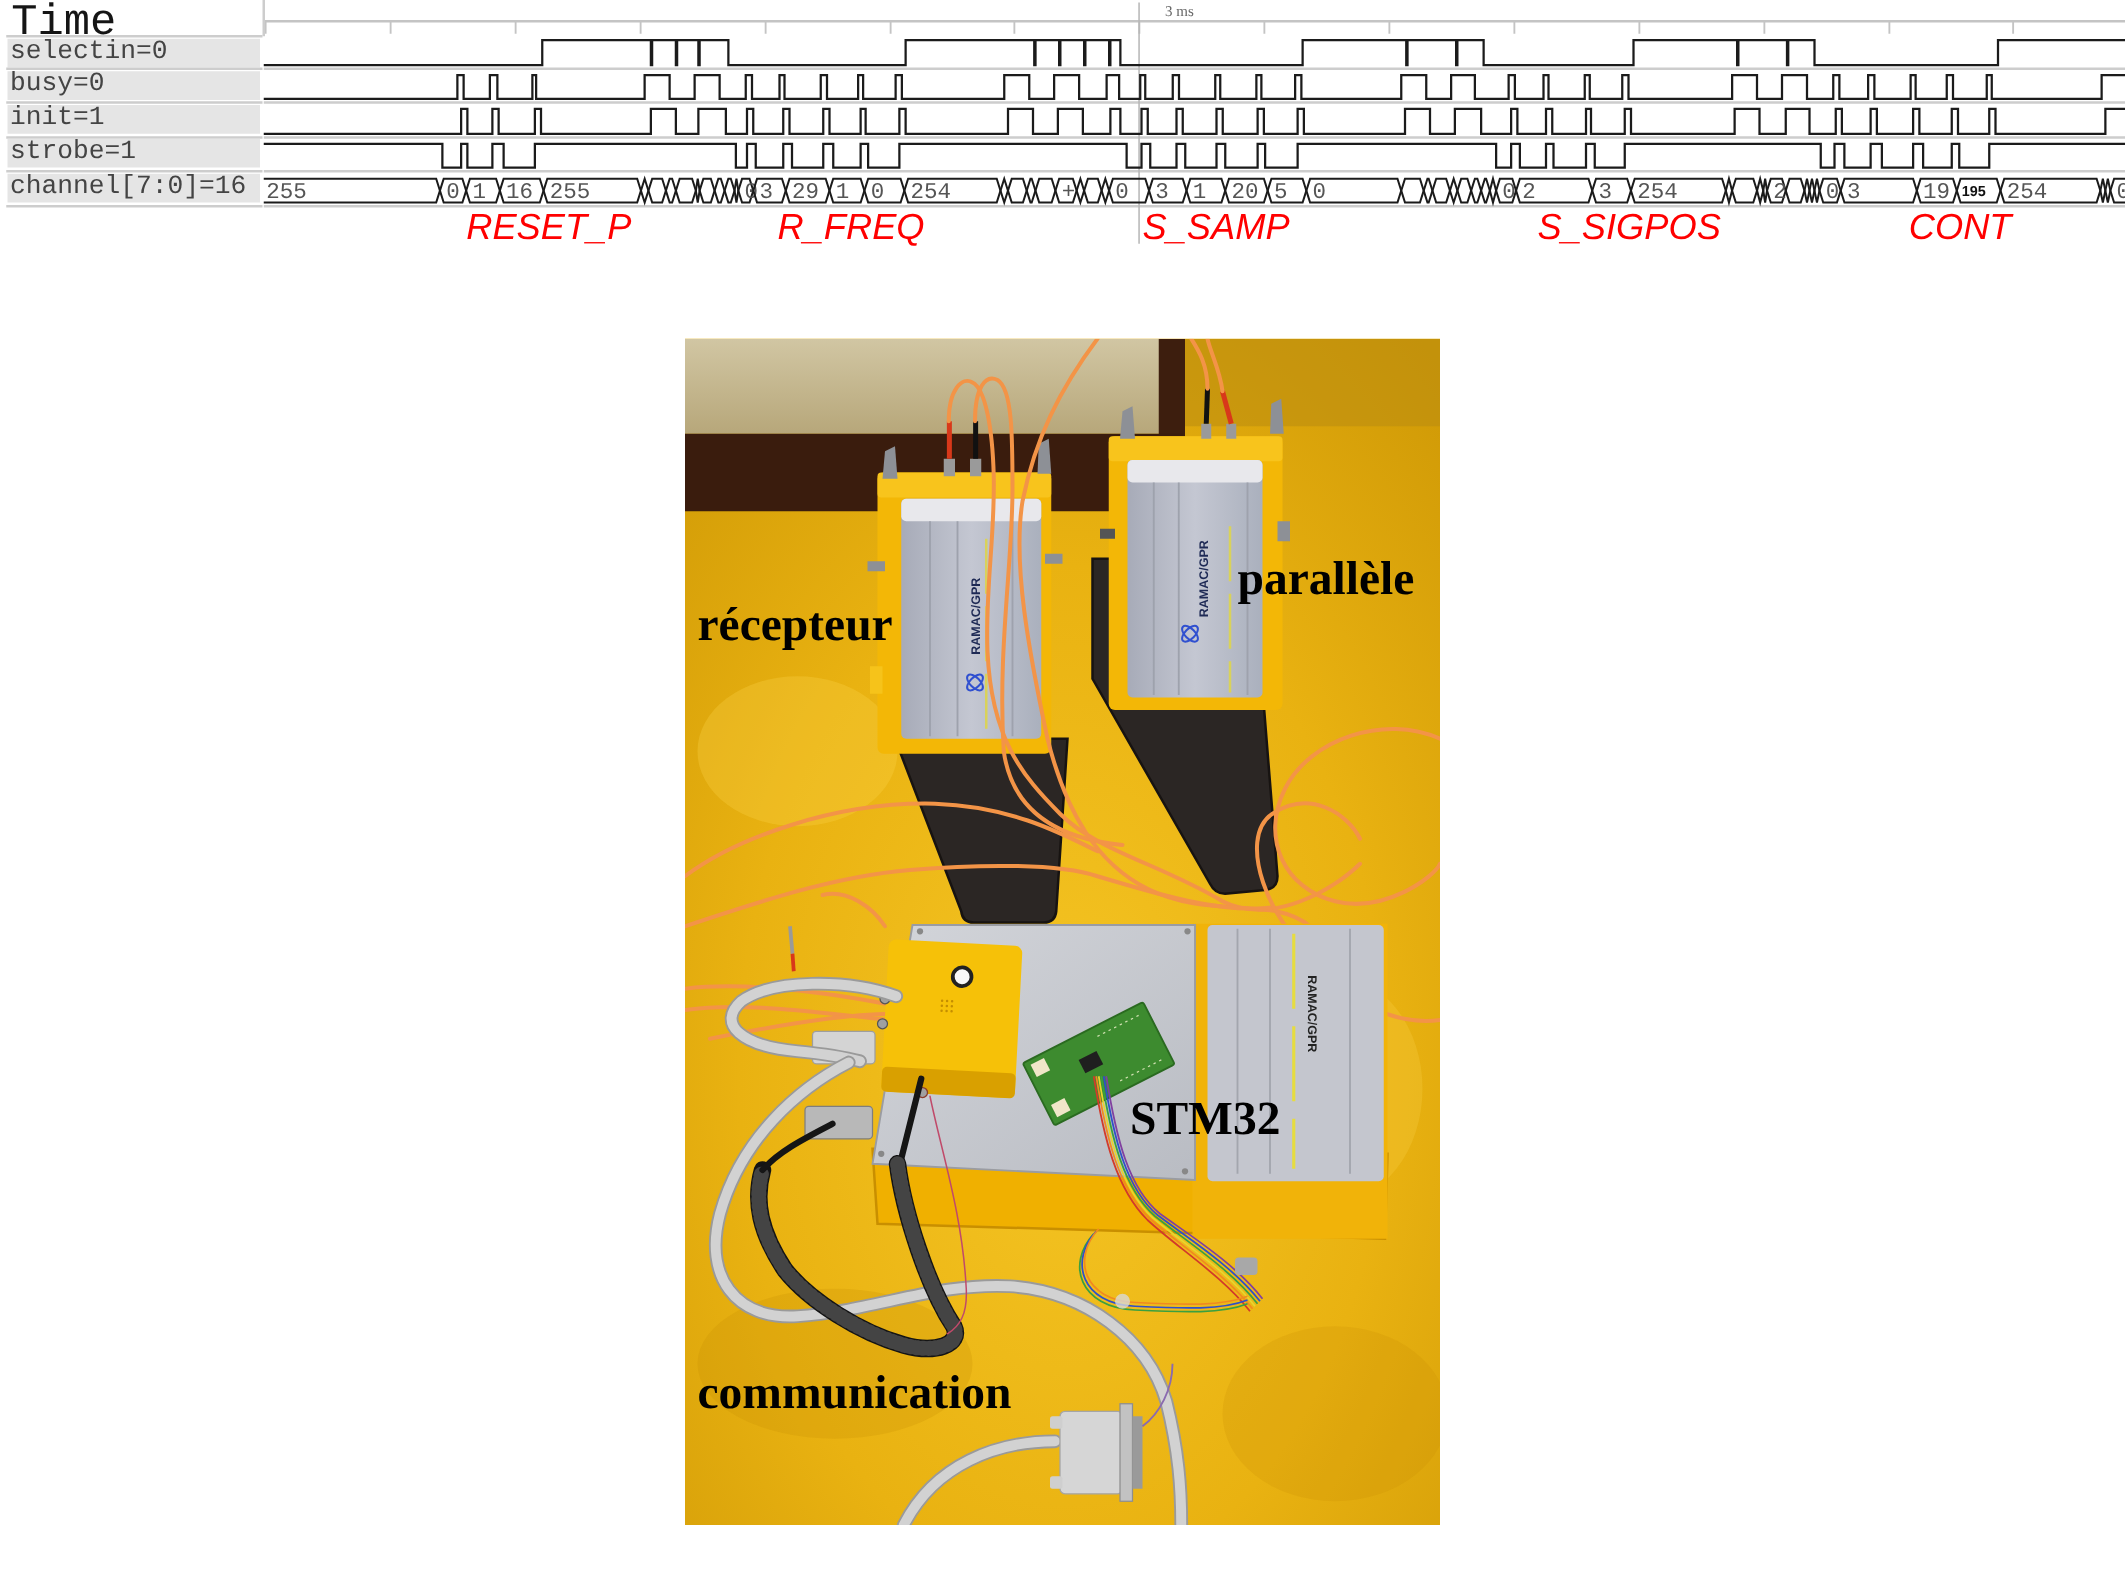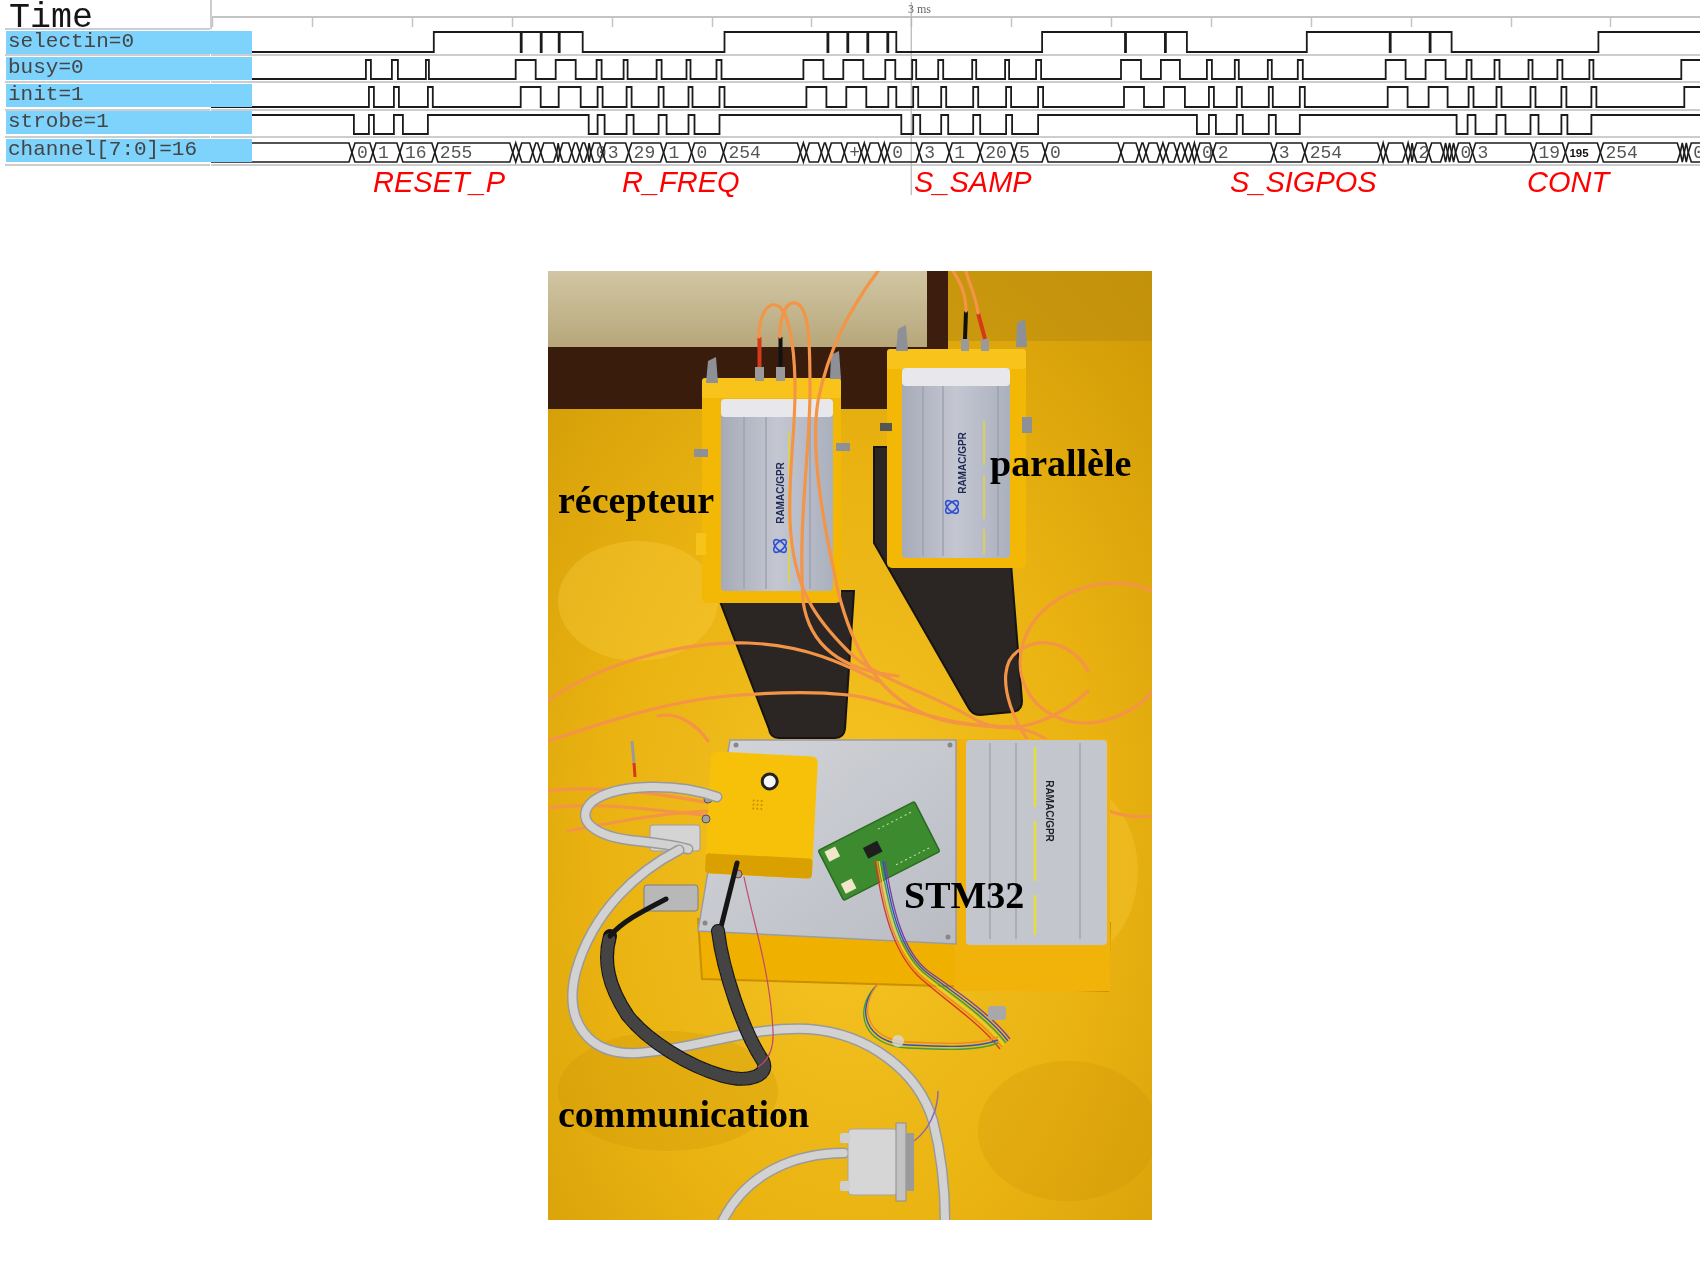--- a/index.html
+++ b/index.html
@@ -3,24 +3,24 @@
 <meta charset="utf-8">
 <style>
   html, body { margin: 0; padding: 0; background: #ffffff; }
   body { width: 1700px; height: 1261px; position: relative; overflow: hidden; font-family: "Liberation Sans", sans-serif; }
 
   
   #timing { position: absolute; left: 0; top: 0; width: 1700px; height: 210px; }
   #timing-svg { position: absolute; left: 0; top: 0; }
   .time-cell { position: absolute; left: 5px; top: 0; width: 205px; height: 29px; background: #ffffff; border-right: 2px solid #cdcdcd; text-align: center; }
   .time-text { position: absolute; left: 4px; top: 1px; font-family: "Liberation Mono", monospace; font-size: 35px; line-height: 35px; color: #151515; white-space: nowrap; }
-  .sig-cell { position: absolute; left: 6px; width: 202px; height: 23px; background: #7dd3fc; padding-left: 44px; }
+  .sig-cell { position: absolute; left: 6px; width: 202px; height: 23px; background: #e5e5e5; }
   .sig-text { position: absolute; left: 2px; top: 0; font-family: "Liberation Mono", monospace; font-size: 21px; line-height: 21px; color: #444444; white-space: nowrap; }
   .lbl-sep { position: absolute; left: 5px; width: 205px; height: 2px; background: #cdcdcd; }
-  .cursor-label { position: absolute; left: 908px; top: 3px; font-family: "Liberation Serif", serif; font-size: 12px; line-height: 13px; color: #666666; white-space: pre; }
+  .cursor-label { position: absolute; left: 932px; top: 3px; font-family: "Liberation Serif", serif; font-size: 12px; line-height: 13px; color: #666666; white-space: pre; }
   .phase { position: absolute; top: 168px; font-family: "Liberation Sans", sans-serif; font-size: 29px; line-height: 29px; color: #ff0000; white-space: nowrap; font-style: italic; }
 
   
   #photo { position: absolute; left: 548px; top: 271px; width: 604px; height: 949px; overflow: hidden; background: #e6ae0c; }
   #photo-svg { position: absolute; left: 0; top: 0; }
   .plabel { position: absolute; font-family: "Liberation Serif", serif; font-weight: bold; font-size: 38px; line-height: 38px; color: #000000; white-space: nowrap; }
 </style>
 </head>
 <body>
 

